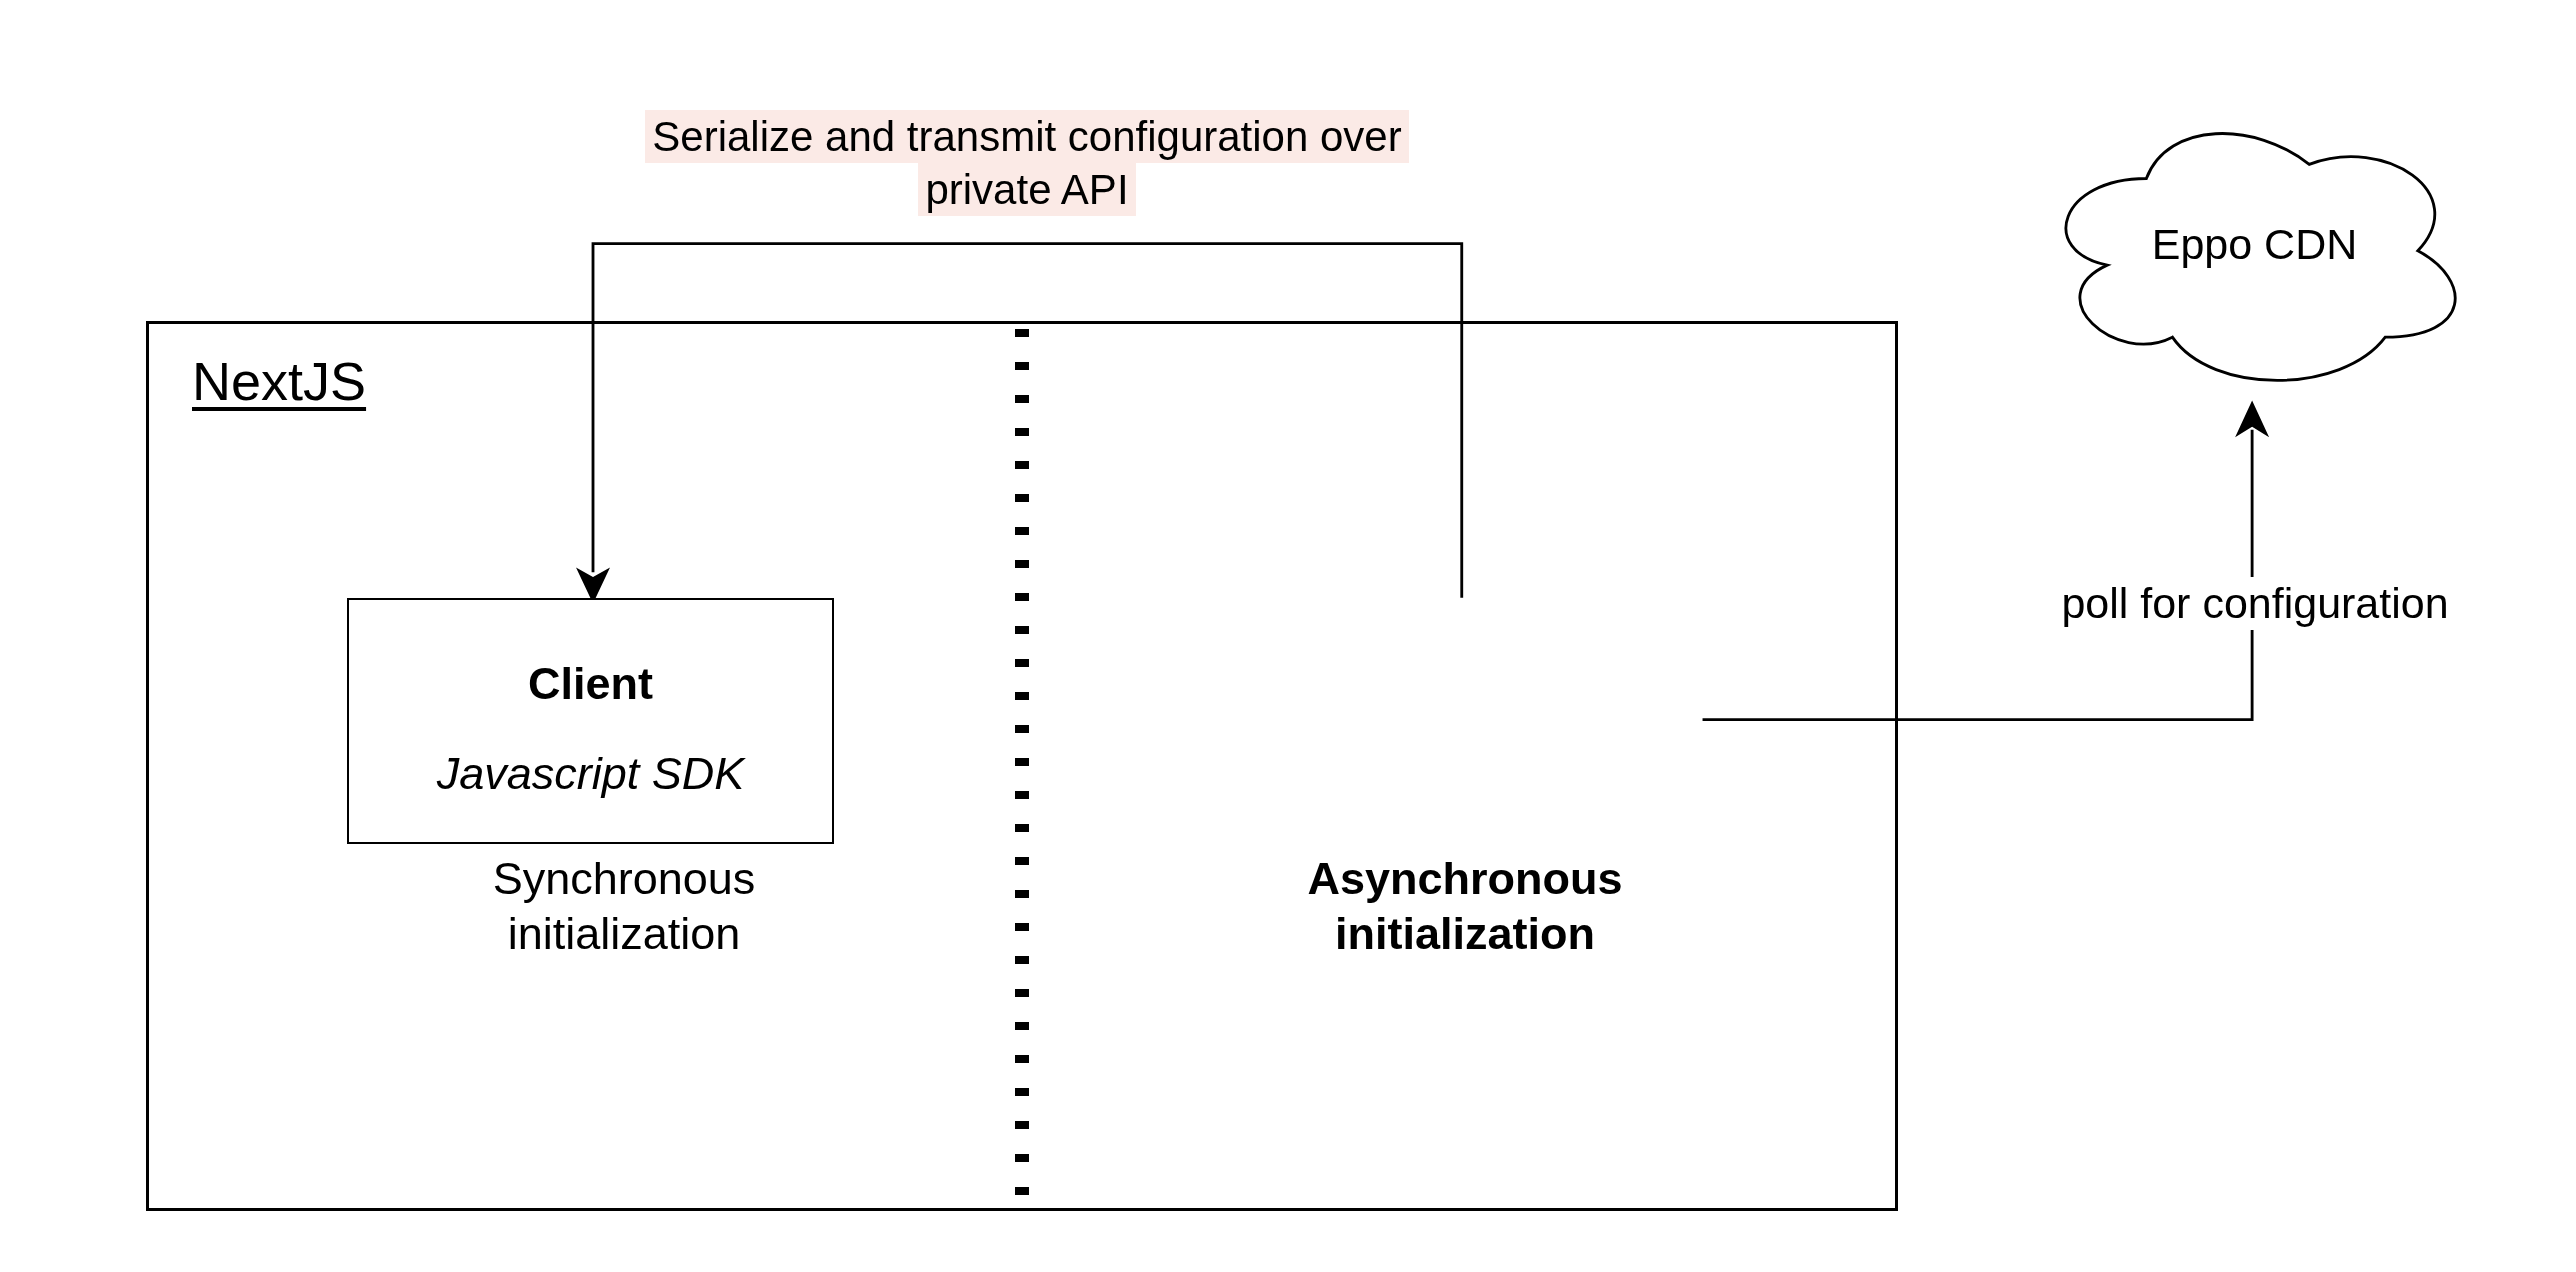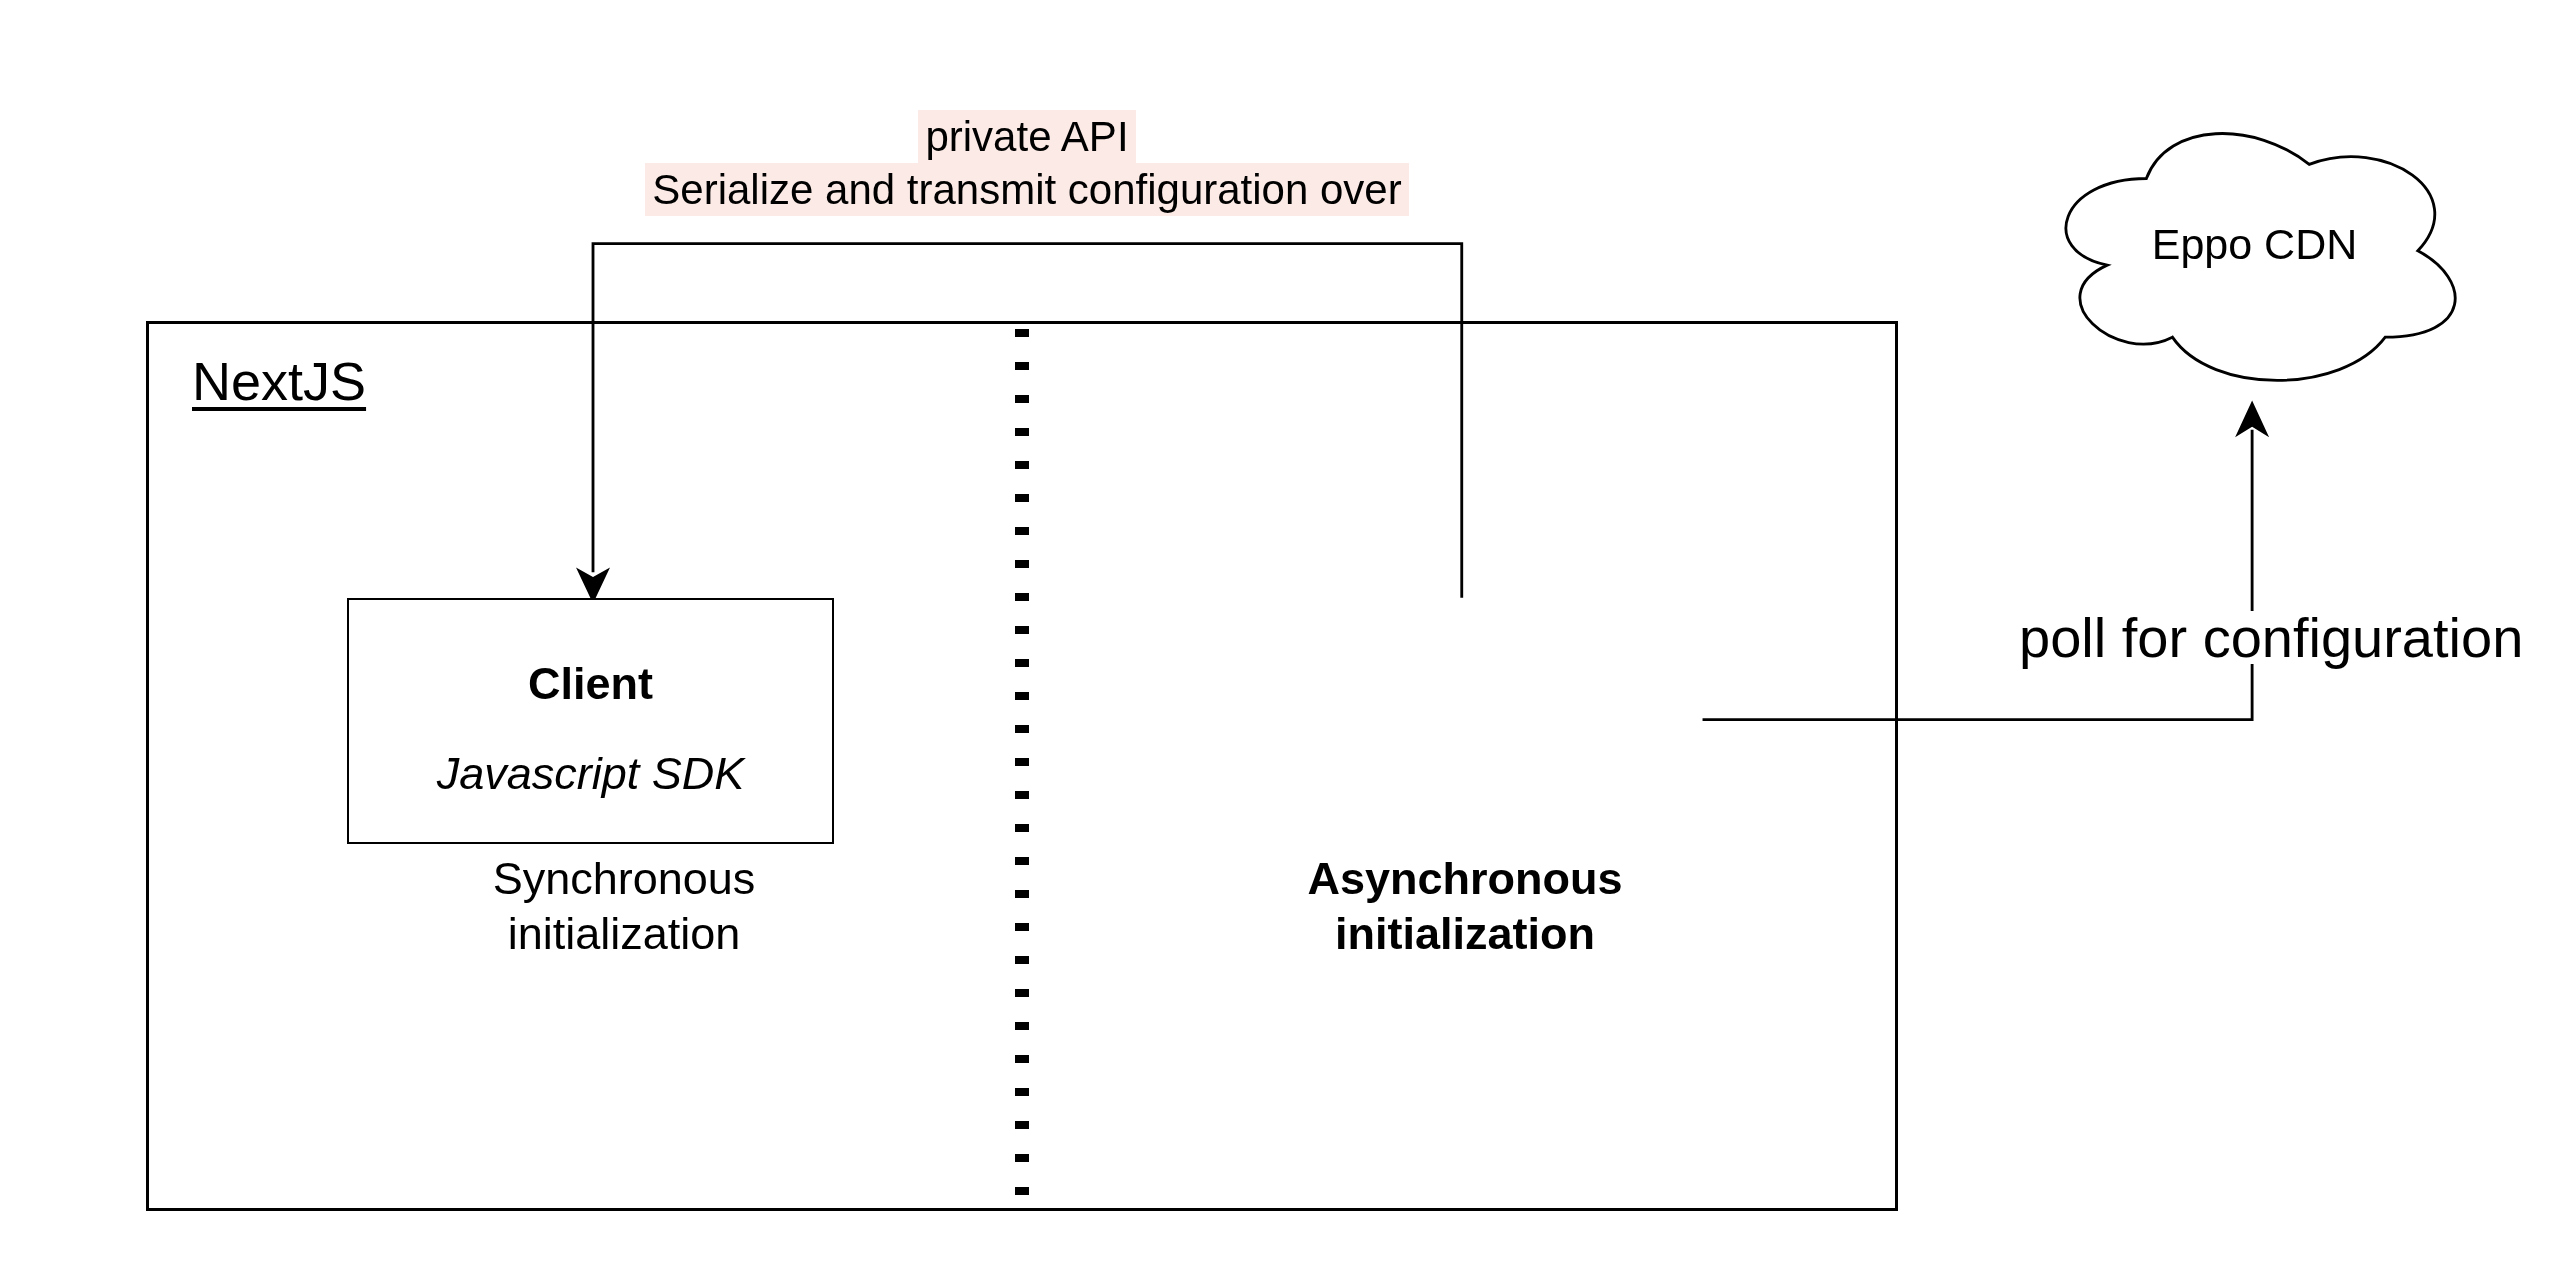--- a/index.html
+++ b/index.html
@@ -61,22 +61,22 @@
     padding:0.9px 7.6px;
     display:inline-block;
   }
   .edge-label{
     position:absolute;
     background:var(--bg);
     text-align:center;
     white-space:nowrap;
   }
   .poll-label{
-    left:2019px;top:611px;width:472px;
-    font-size:56px;line-height:53px;
+    left:2019px;top:577px;width:472px;
+    font-size:43px;line-height:53px;
   }
   .cloud-label{
     position:absolute;
     left:2113px;top:218px;width:283px;
     text-align:center;
     font-size:43px;line-height:53px;
     white-space:nowrap;
   }
 </style>
 </head>
@@ -110,22 +110,22 @@
     <div class="node-title">Client</div>
     <div class="node-subtitle">Javascript SDK</div>
   </div>
   <div class="caption" style="left:388px;top:851px;width:472px;">Synchronous
 initialization</div>
 
   <div class="caption" style="left:1229px;top:851px;width:472px;font-weight:bold;">Asynchronous
 initialization</div>
 
   <div class="serialize-label">
+    <div><span class="hl">Serialize and transmit configuration over</span></div>
     <div><span class="hl">private API</span></div>
-    <div><span class="hl">Serialize and transmit configuration over</span></div>
   </div>
 
   <div class="edge-label poll-label">poll for configuration</div>
 
   <div class="cloud-label">Eppo CDN</div>
 
 </div>
 
 
 </body></html>

